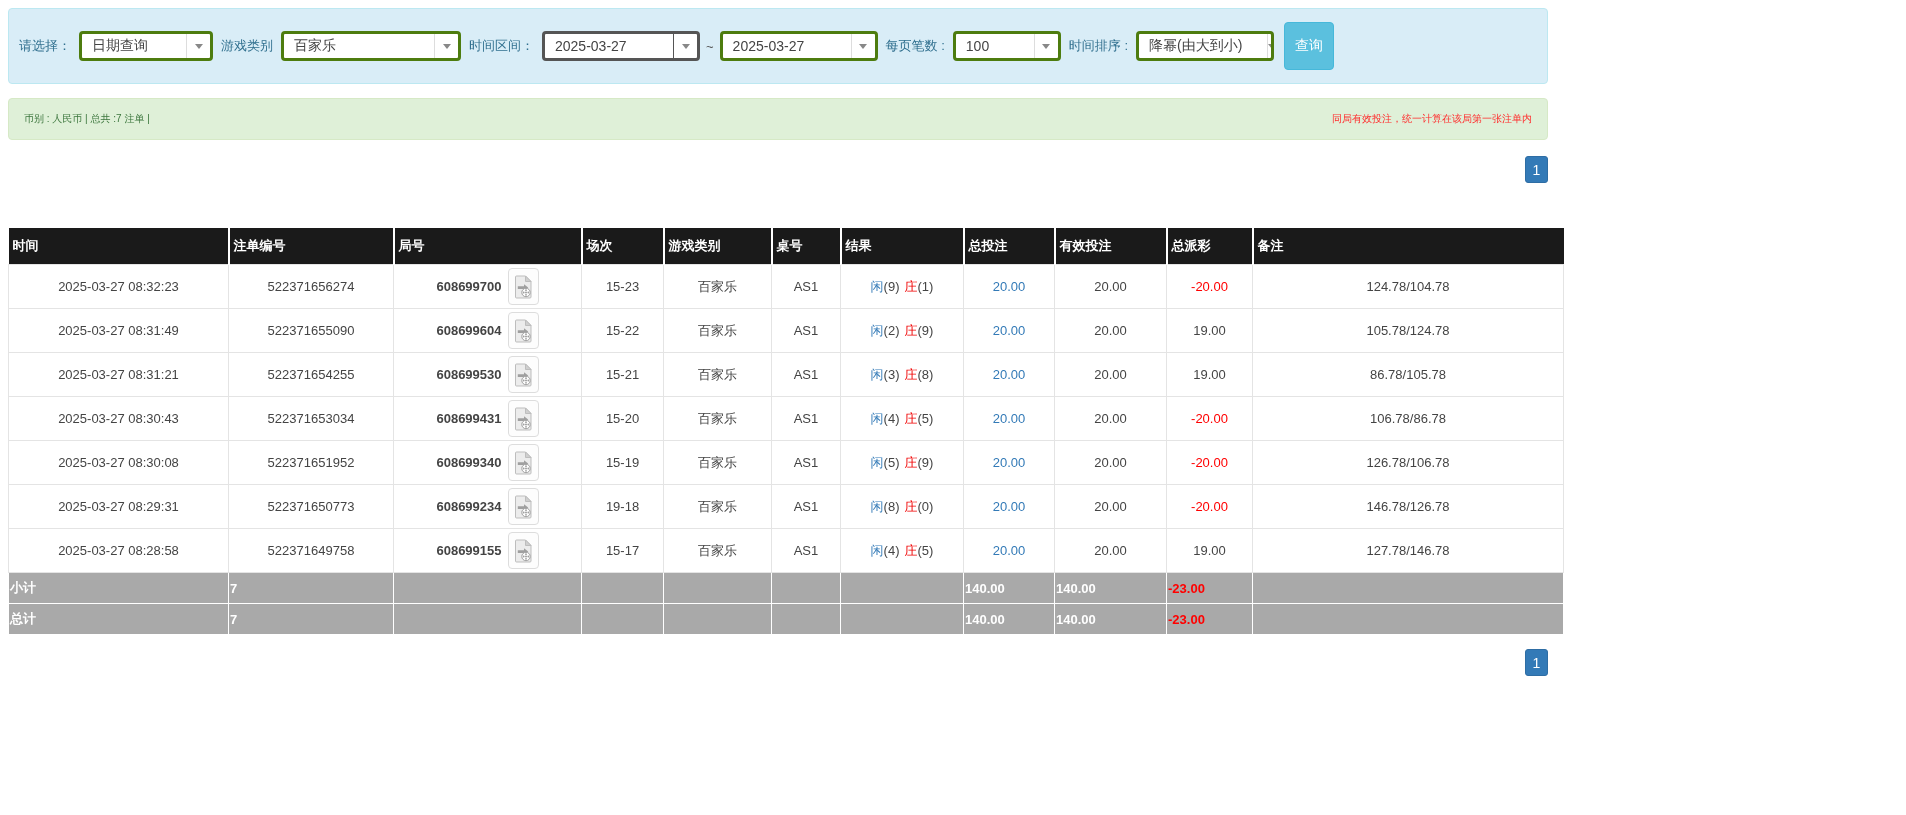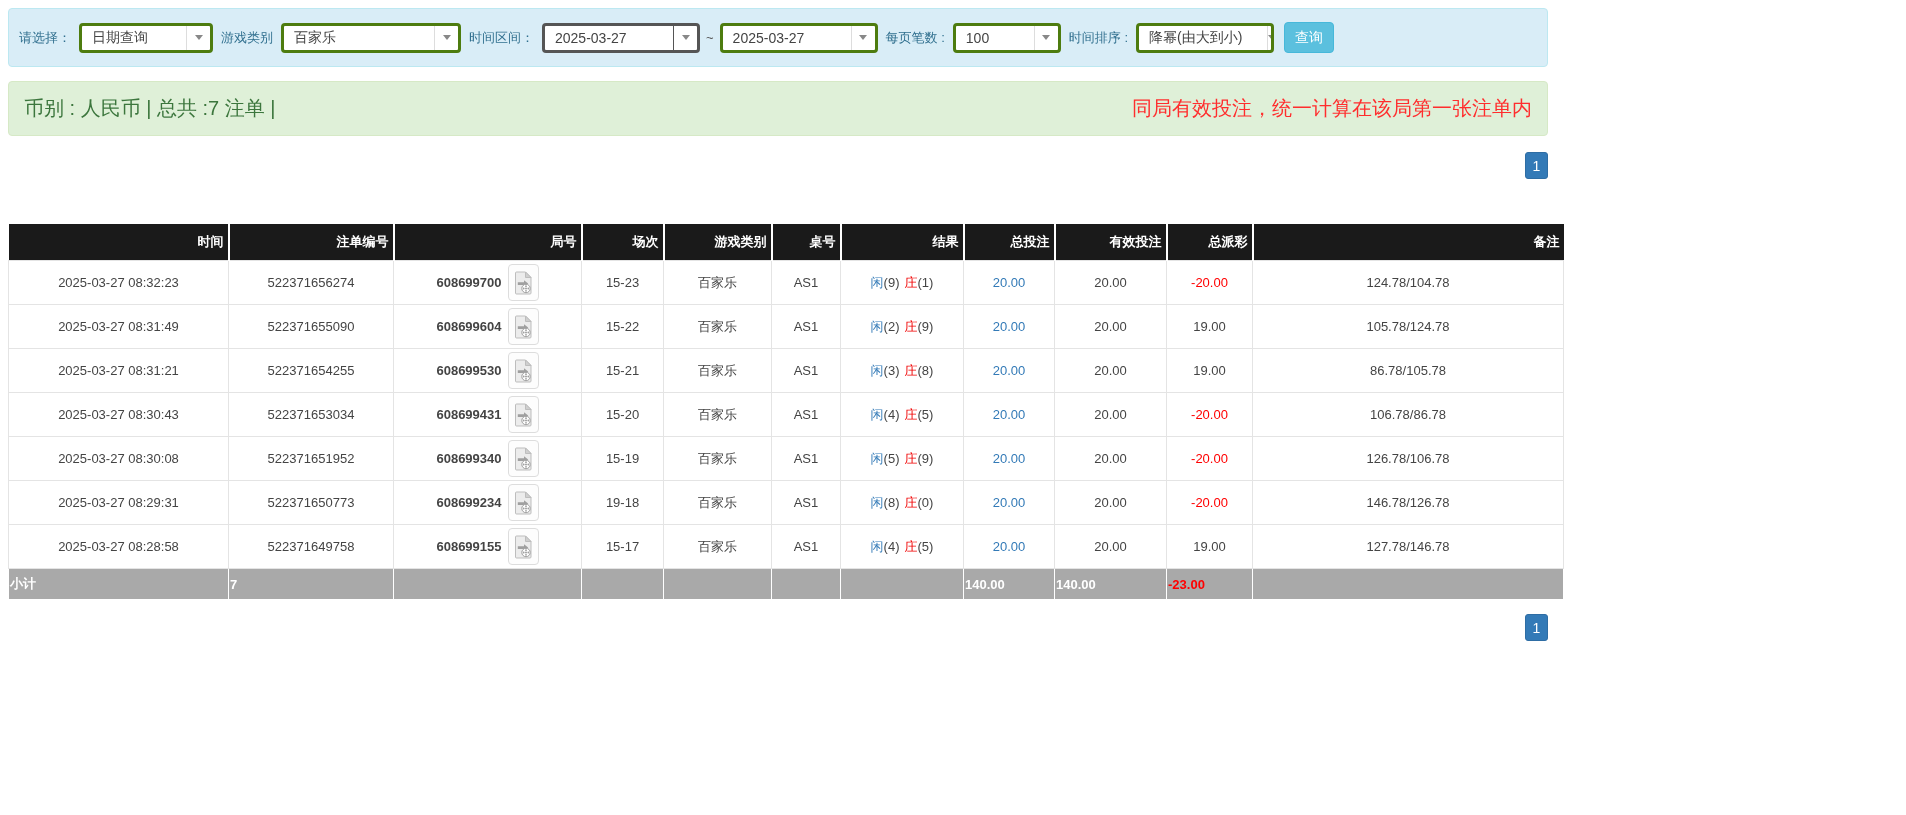--- a/index.html
+++ b/index.html
@@ -38,49 +38,49 @@
     display:flex;align-items:center;justify-content:center;width:24px;
     border-left:1px solid #ddd;
   }
   .sel-caret::after{
     content:"";width:0;height:0;border-left:4px solid transparent;
     border-right:4px solid transparent;border-top:5px solid #888;
   }
   .tilde{color:#555;font-size:13px;}
   .search-btn{
     background:var(--button-bg);border:1px solid #46b8da;border-radius:4px;
-    color:#fff;font-size:14px;height:31px;padding:0 10px;cursor:pointer;
+    color:#fff;font-size:14px;height:48px;padding:0 10px;cursor:pointer;
     margin-left:4px;
   }
 
   
   .summary-bar{
     margin-top:14px;background:var(--summary-bg);border:1px solid var(--summary-border);
     border-radius:4px;padding:13px 15px;display:flex;align-items:center;
-    justify-content:space-between;font-size:20px;
+    justify-content:space-between;font-size:10px;
   }
   .summary-left{color:var(--summary-text);}
   .summary-notice{color:var(--notice-red);}
 
   
   .pager{display:flex;justify-content:flex-end;}
   .pager.top{margin:16px 0 0 0;}
   .pager.bottom{margin:14px 0 10px 0;}
   .page-btn{
     min-width:23px;height:27px;background:var(--pagination-bg);
     border:1px solid var(--pagination-border);border-radius:3px;color:#fff;
     font-size:14px;display:flex;align-items:center;justify-content:center;
     cursor:pointer;
   }
 
   
   table.bets{border-collapse:collapse;width:1556px;margin-top:45px;table-layout:fixed;}
   table.bets thead th{
     background:var(--header-bg);color:#fff;font-weight:bold;font-size:13px;
-    padding:9px 4px;border-right:2px solid #fff;text-align:right;
+    padding:9px 4px;border-right:2px solid #fff;text-align:left;
   }
   table.bets thead th:last-child{border-right:none;}
   table.bets tbody td{
     border:1px solid #e4e4e4;text-align:center;padding:0 4px;height:44px;
     font-size:13px;color:#444;background:#fff;
   }
   table.bets tfoot td{
     background:var(--footer-bg);color:#fff;font-weight:bold;
     height:31px;border:1px solid #fff;font-size:13px;
   }
@@ -417,20 +417,33 @@
         <td></td>
           <td></td>
         <td></td>
           <td></td>
         <td></td>
         <td>140.00</td>
         <td>140.00</td>
         <td data-neg="true">-23.00</td>
         <td></td>
       </tr>
+      <tr>
+        <td>总计</td>
+        <td>7</td>
+        <td></td>
+          <td></td>
+        <td></td>
+          <td></td>
+        <td></td>
+        <td>140.00</td>
+        <td>140.00</td>
+        <td data-neg="true">-23.00</td>
+        <td></td>
+      </tr>
     </tfoot>
   </table>
 
   <div class="pager bottom">
     <div class="page-btn">1</div>
   </div>
 
 </div>
 
 </body></html>

